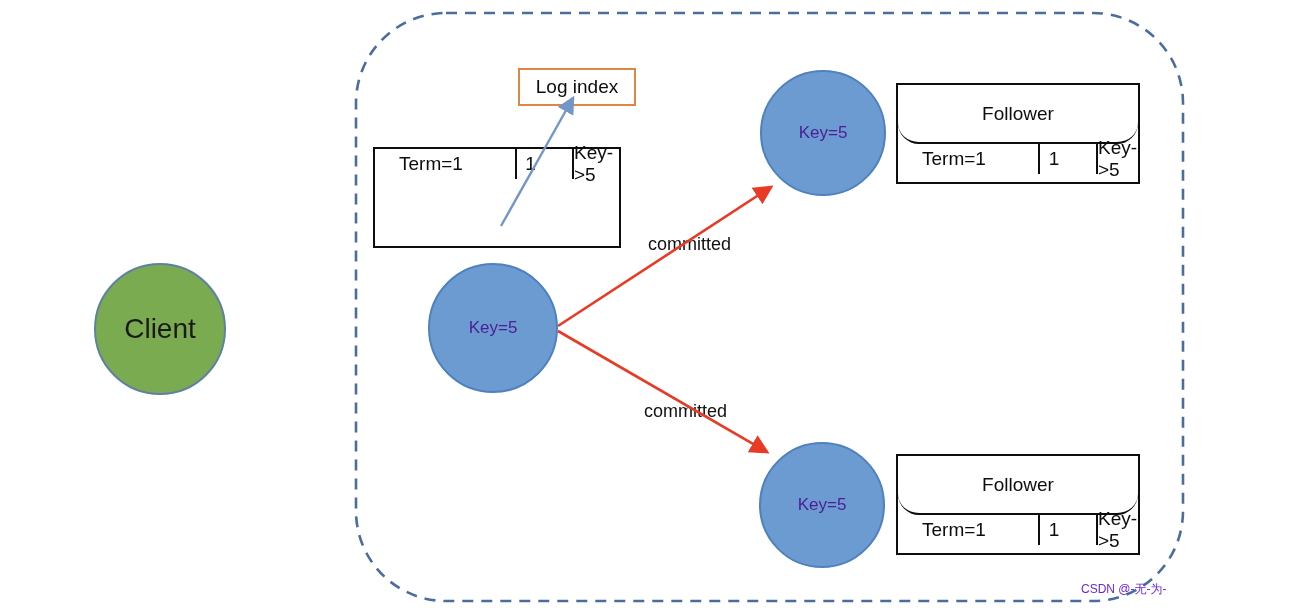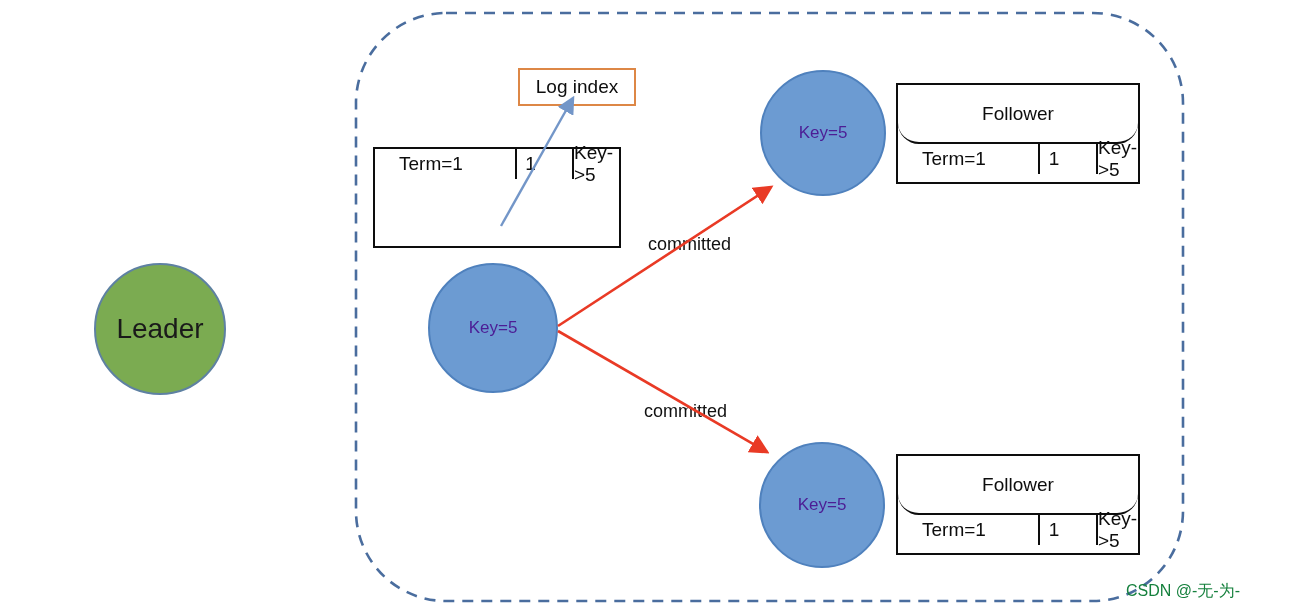--- a/index.html
+++ b/index.html
@@ -101,44 +101,44 @@
     color: #111111;
     font-size: 18px;
     white-space: nowrap;
   }
   #committed-top-label    { left: 648px; top: 234px; }
   #committed-bottom-label { left: 644px; top: 401px; }
 
   
   #watermark {
     position: absolute;
-    left: 1126px; top: 581px;
-    color: #15803d;
-    font-size: 16px;
+    left: 1081px; top: 581px;
+    color: #6d28d9;
+    font-size: 12px;
     white-space: nowrap;
     z-index: 6;
   }
 
   
   #overlay {
     position: absolute;
     left: 0; top: 0;
     width: 1302px;
     height: 616px;
     pointer-events: none;
     z-index: 5;
   }
 </style>
 </head>
 <body>
 
 <div id="canvas">
 
   <div class="circle circle-green" id="client-node">
-    <span>Leader</span>
+    <span>Client</span>
   </div>
 
   <div class="circle circle-blue" id="leader-node">
     <span>Key=5</span>
   </div>
 
   <div class="circle circle-blue" id="follower-top-node">
     <span>Key=5</span>
   </div>
   <div class="circle circle-blue" id="follower-bottom-node">

